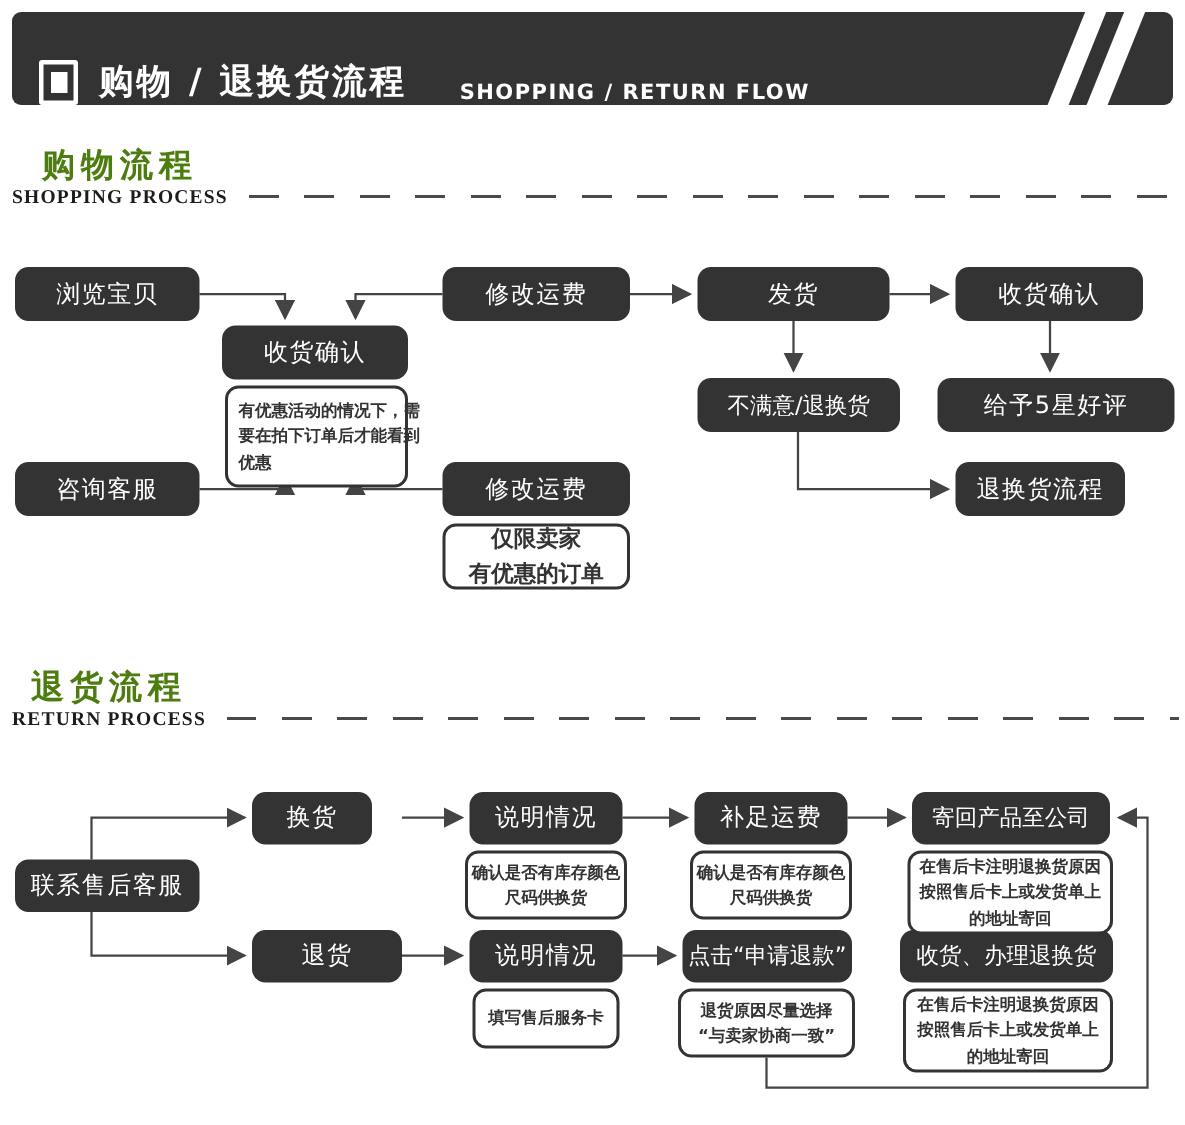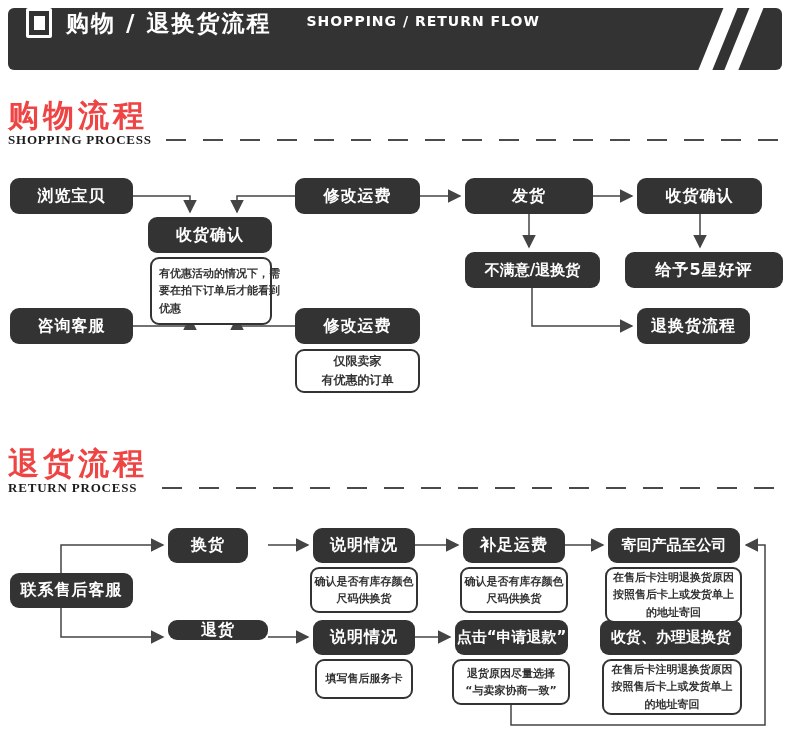--- a/index.html
+++ b/index.html
@@ -5,59 +5,59 @@
   html,body{margin:0;padding:0;}
   body{
     width:790px;height:750px;position:relative;background:#ffffff;
     font-family:"DejaVu Sans","Liberation Sans",sans-serif;
     overflow:hidden;
   }
   
   .header{
     position:absolute;left:8px;top:8px;width:774px;height:62px;
     background:#333333;border-radius:6px;overflow:hidden;
-    display:flex;align-items:flex-start;
+    display:flex;align-items:flex-end;
   }
   .hdr-icon{
     margin-left:18px;width:20px;height:24px;border:3px solid #ffffff;
     border-radius:2px;display:flex;align-items:center;justify-content:center;
     flex:0 0 auto;
   }
   .hdr-icon-inner{width:11px;height:14px;background:#ffffff;}
   .hdr-cn{color:#ffffff;font-size:23px;font-weight:bold;letter-spacing:2px;margin-left:14px;white-space:nowrap;}
   .hdr-en{color:#ffffff;font-size:14px;font-weight:bold;letter-spacing:1px;margin-left:35px;margin-top:5px;white-space:nowrap;}
   .stripe{
     position:absolute;top:-14px;width:13px;height:92px;background:#ffffff;
     transform:rotate(22deg);
   }
   .stripe.s1{right:58px;}
   .stripe.s2{right:32px;}
   
   .section-title{
     position:absolute;left:8px;right:2px;display:flex;align-items:flex-end;
   }
-  .st-cn{font-size:31px;font-weight:bold;color:#ef4444;letter-spacing:4px;line-height:1.0;}
+  .st-cn{font-size:22px;font-weight:bold;color:#4d7c0f;letter-spacing:4px;line-height:1.0;text-align:center;}
   .st-en{font-family:Liberation Serif, serif;font-size:13px;font-weight:bold;color:#1c1c1c;letter-spacing:0.8px;margin-top:1px;}
   .st-dash{
     flex:1;height:2px;margin:0 2px 7px 14px;
     background-image:repeating-linear-gradient(to right,#4a4a4a 0,#4a4a4a 20px,transparent 20px,transparent 37px);
   }
   
   .flow{position:absolute;left:0;width:790px;}
   .flow svg{position:absolute;left:0;top:0;}
   .fbox{
     position:absolute;background:#333333;color:#ffffff;border-radius:9px;
     display:flex;align-items:center;justify-content:center;
-    font-size:16px;font-weight:bold;letter-spacing:1px;white-space:nowrap;
+    font-size:16px;font-weight:normal;letter-spacing:1px;white-space:nowrap;
     box-sizing:border-box;
   }
   .fbox.tight{font-size:15px;letter-spacing:0;}
   .fnote{
     position:absolute;background:#ffffff;border:2px solid #333333;border-radius:9px;
-    color:#333333;font-size:12px;font-weight:bold;line-height:1.55;
+    color:#333333;font-size:15px;font-weight:bold;line-height:1.55;
     display:flex;flex-direction:column;align-items:center;justify-content:center;
     text-align:center;box-sizing:border-box;padding:3px 4px;
   }
   .fnote.left{align-items:flex-start;text-align:left;padding:3px 7px;}
   .fnote div{white-space:nowrap;}
 </style>
 </head>
 <body>
 
 <div class="header">
@@ -145,21 +145,21 @@
       <polyline points="415,122 450,122" marker-end="url(#arrow2)"></polyline>
       <polyline points="511,190 511,210 765,210 765,30 746,30" marker-end="url(#arrow2)"></polyline>
     </g>
   </svg>
 
   <div class="fbox" style="left:10px;top:58px;width:123px;height:35px">联系售后客服</div>
   <div class="fbox" style="left:168px;top:13px;width:80px;height:35px">换货</div>
   <div class="fbox" style="left:313px;top:13px;width:102px;height:35px">说明情况</div>
   <div class="fbox tight" style="left:608px;top:13px;width:132px;height:35px">寄回产品至公司</div>
   <div class="fbox" style="left:463px;top:13px;width:102px;height:35px">补足运费</div>
-  <div class="fbox" style="left:168px;top:105px;width:100px;height:20px">退货</div>
+  <div class="fbox" style="left:168px;top:105px;width:100px;height:35px">退货</div>
   <div class="fbox" style="left:313px;top:105px;width:102px;height:35px">说明情况</div>
   <div class="fbox tight" style="left:455px;top:105px;width:113px;height:35px">点击“申请退款”</div>
   <div class="fbox tight" style="left:600px;top:105px;width:142px;height:35px">收货、办理退换货</div>
 
   <div class="fnote" style="left:310px;top:52px;width:108px;height:46px;font-size:11px">
     <div>确认是否有库存颜色</div>
     <div>尺码供换货</div>
   </div>
   <div class="fnote" style="left:460px;top:52px;width:108px;height:46px;font-size:11px">
     <div>确认是否有库存颜色</div>

